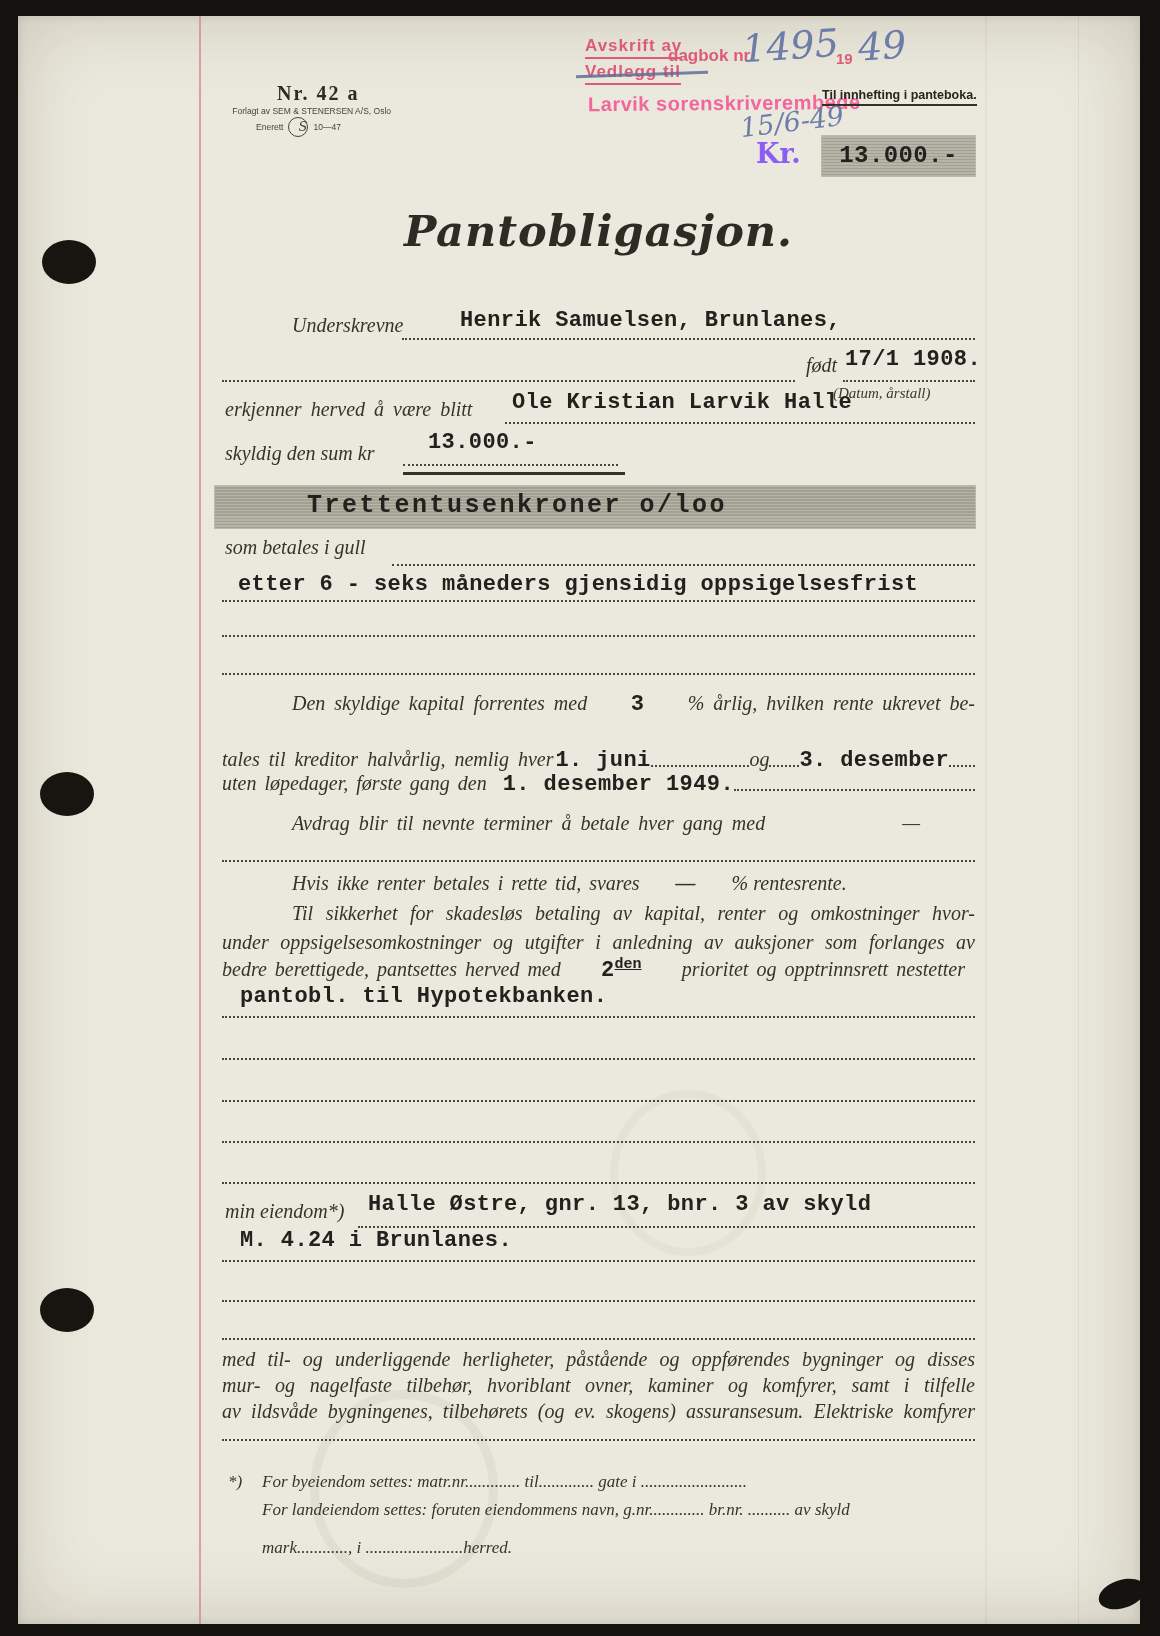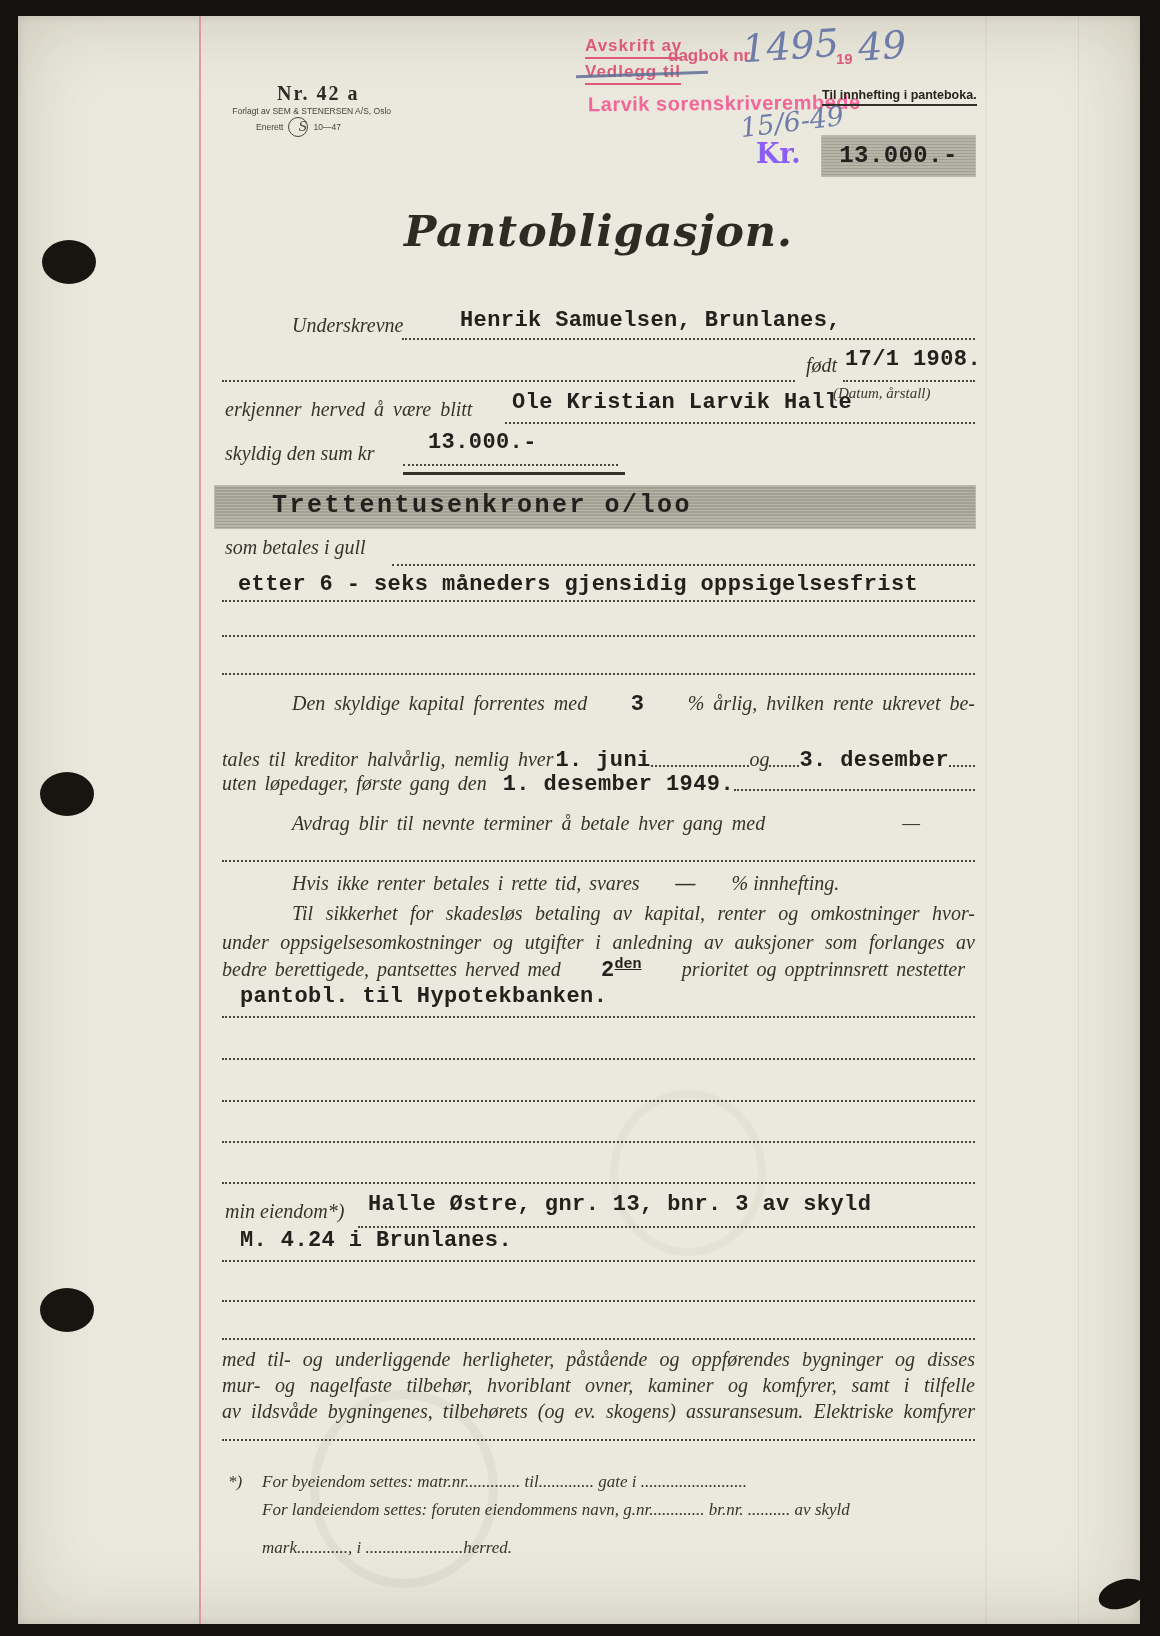--- a/index.html
+++ b/index.html
@@ -92,21 +92,21 @@
   <div class="abs lbl" style="left:225px;top:398px;word-spacing:4px;">erkjenner herved å være blitt</div>
   <div class="abs typed" style="left:512px;top:390px;">Ole Kristian Larvik Halle</div>
   <div class="abs dotted" style="left:505px;top:420px;width:470px;"></div>
 
   <div class="abs lbl" style="left:225px;top:442px;">skyldig den sum kr</div>
   <div class="abs typed" style="left:428px;top:430px;">13.000.-</div>
   <div class="abs dotted" style="left:403px;top:462px;width:215px;"></div>
   <div class="abs" style="left:403px;top:472px;width:222px;height:2.5px;background:#35322b;"></div>
 
   <div class="abs bar" style="left:215px;top:486px;width:760px;height:42px;">
-    <span class="typed" style="font-size:25px;line-height:40px;letter-spacing:2.5px;margin-left:57px;">Trettentusenkroner o/loo</span>
+    <span class="typed" style="font-size:25px;line-height:40px;letter-spacing:2.5px;margin-left:92px;">Trettentusenkroner o/loo</span>
   </div>
 
   <div class="abs lbl" style="left:225px;top:536px;">som betales i gull</div>
   <div class="abs dotted" style="left:392px;top:562px;width:583px;"></div>
 
   <div class="abs typed" style="left:238px;top:572px;">etter 6 - seks måneders gjensidig oppsigelsesfrist</div>
   <div class="abs dotted" style="left:222px;top:598px;width:753px;"></div>
 
   <div class="abs dotted" style="left:222px;top:633px;width:753px;"></div>
   <div class="abs dotted" style="left:222px;top:671px;width:753px;"></div>
@@ -133,21 +133,21 @@
 
   <div class="abs row" style="left:292px;top:812px;width:683px;">
     <span class="lbl" style="word-spacing:4px;">Avdrag blir til nevnte terminer å betale hver gang med</span>
     <span class="lbl" style="margin-left:auto;margin-right:55px;">—</span>
   </div>
   <div class="abs dotted" style="left:222px;top:858px;width:753px;"></div>
 
   <div class="abs row" style="left:292px;top:872px;width:683px;">
     <span class="lbl" style="word-spacing:3px;">Hvis ikke renter betales i rette tid, svares</span>
     <span class="lbl" style="margin:0 36px;font-weight:700;">—</span>
-    <span class="lbl">% innhefting.</span>
+    <span class="lbl">% rentesrente.</span>
   </div>
 
   <div class="abs lbl just" style="left:292px;top:902px;width:683px;">Til sikkerhet for skadesløs betaling av kapital, renter og omkostninger hvor-</div>
   <div class="abs lbl just" style="left:222px;top:931px;width:753px;">under oppsigelsesomkostninger og utgifter i anledning av auksjoner som forlanges av</div>
   <div class="abs row" style="left:222px;top:956px;width:753px;justify-content:space-between;">
     <span class="lbl" style="word-spacing:3px;">bedre berettigede, pantsettes herved med</span>
     <span class="typed"><span>2</span><sup class="psup">den</sup></span>
     <span class="lbl" style="word-spacing:3px;margin-right:10px;">prioritet og opptrinnsrett nestetter</span>
   </div>
   <div class="abs typed" style="left:240px;top:984px;">pantobl. til Hypotekbanken.</div>

